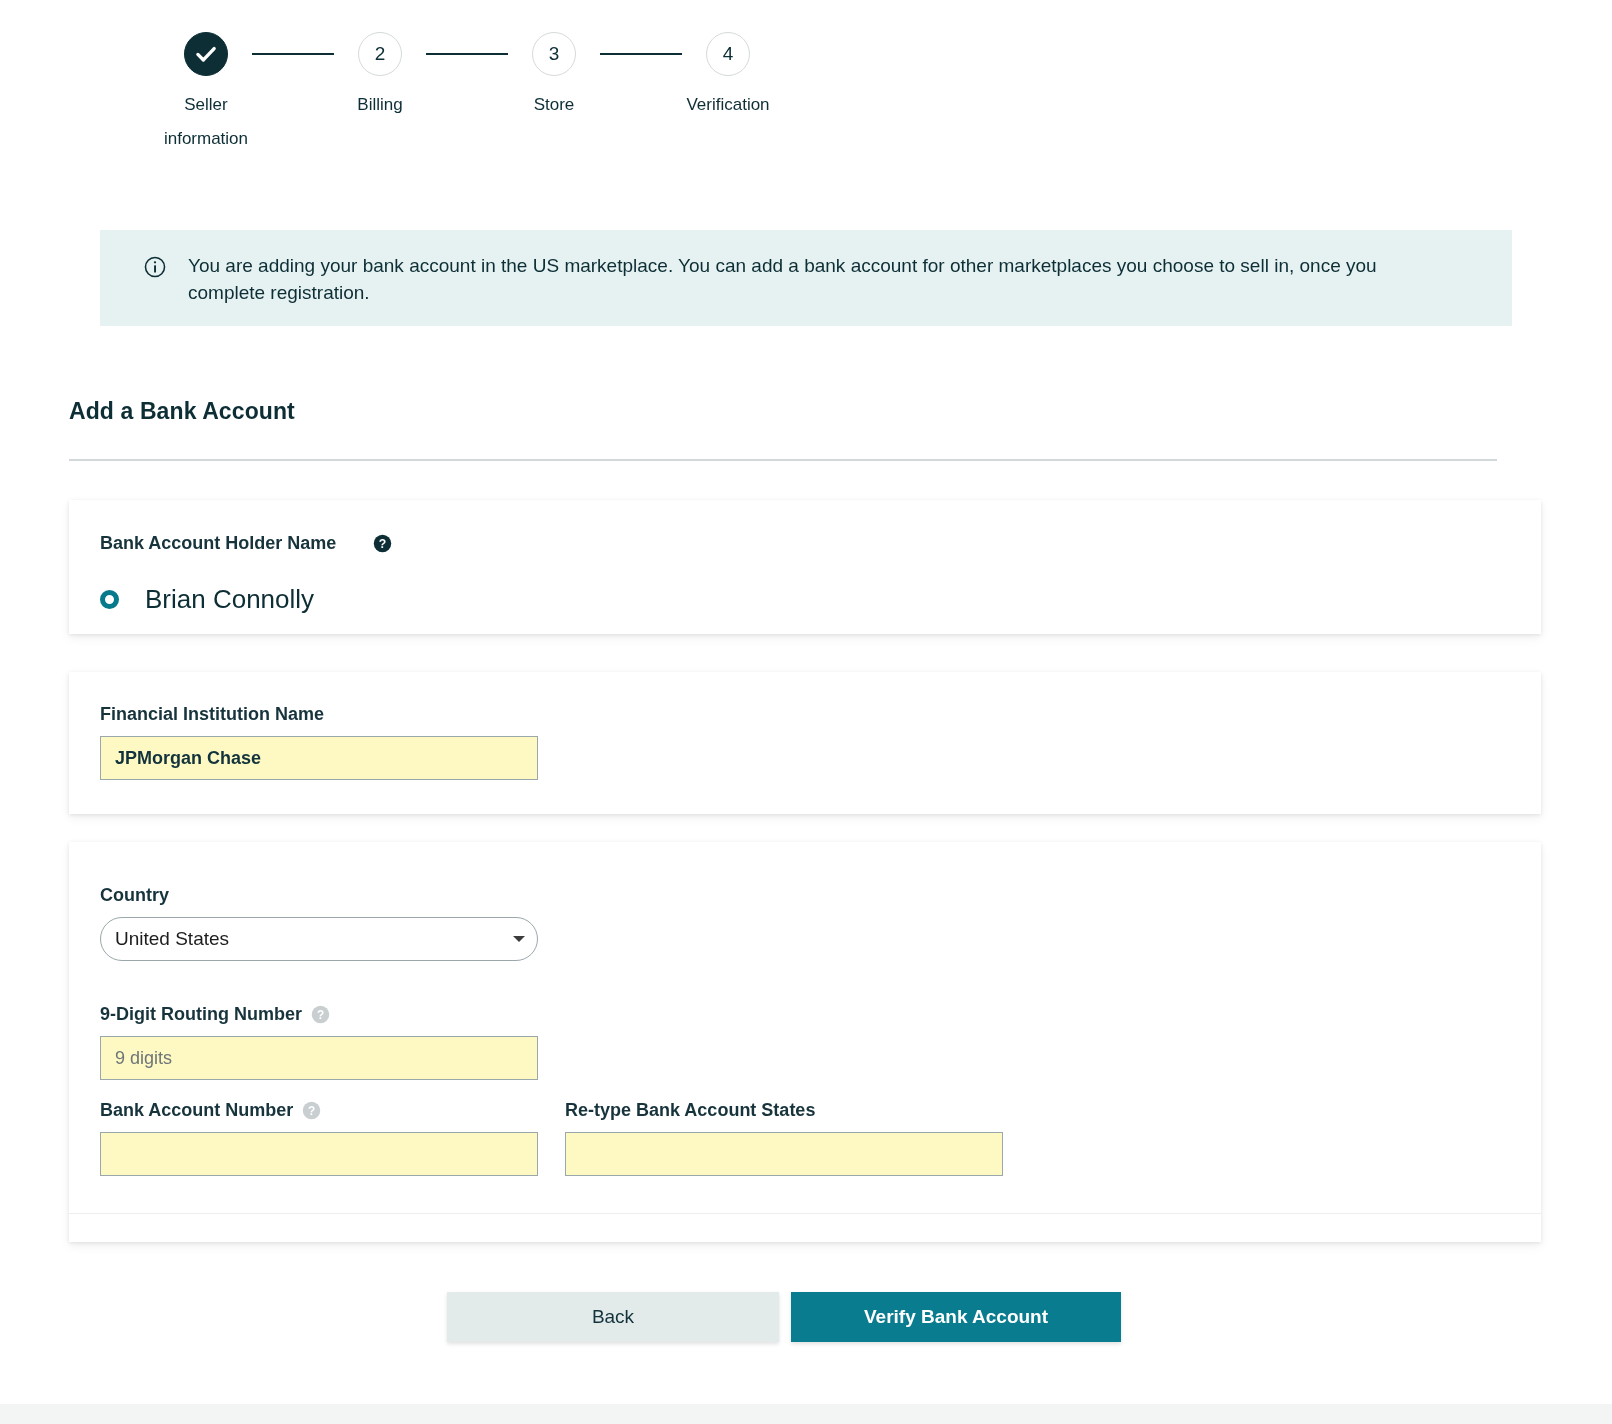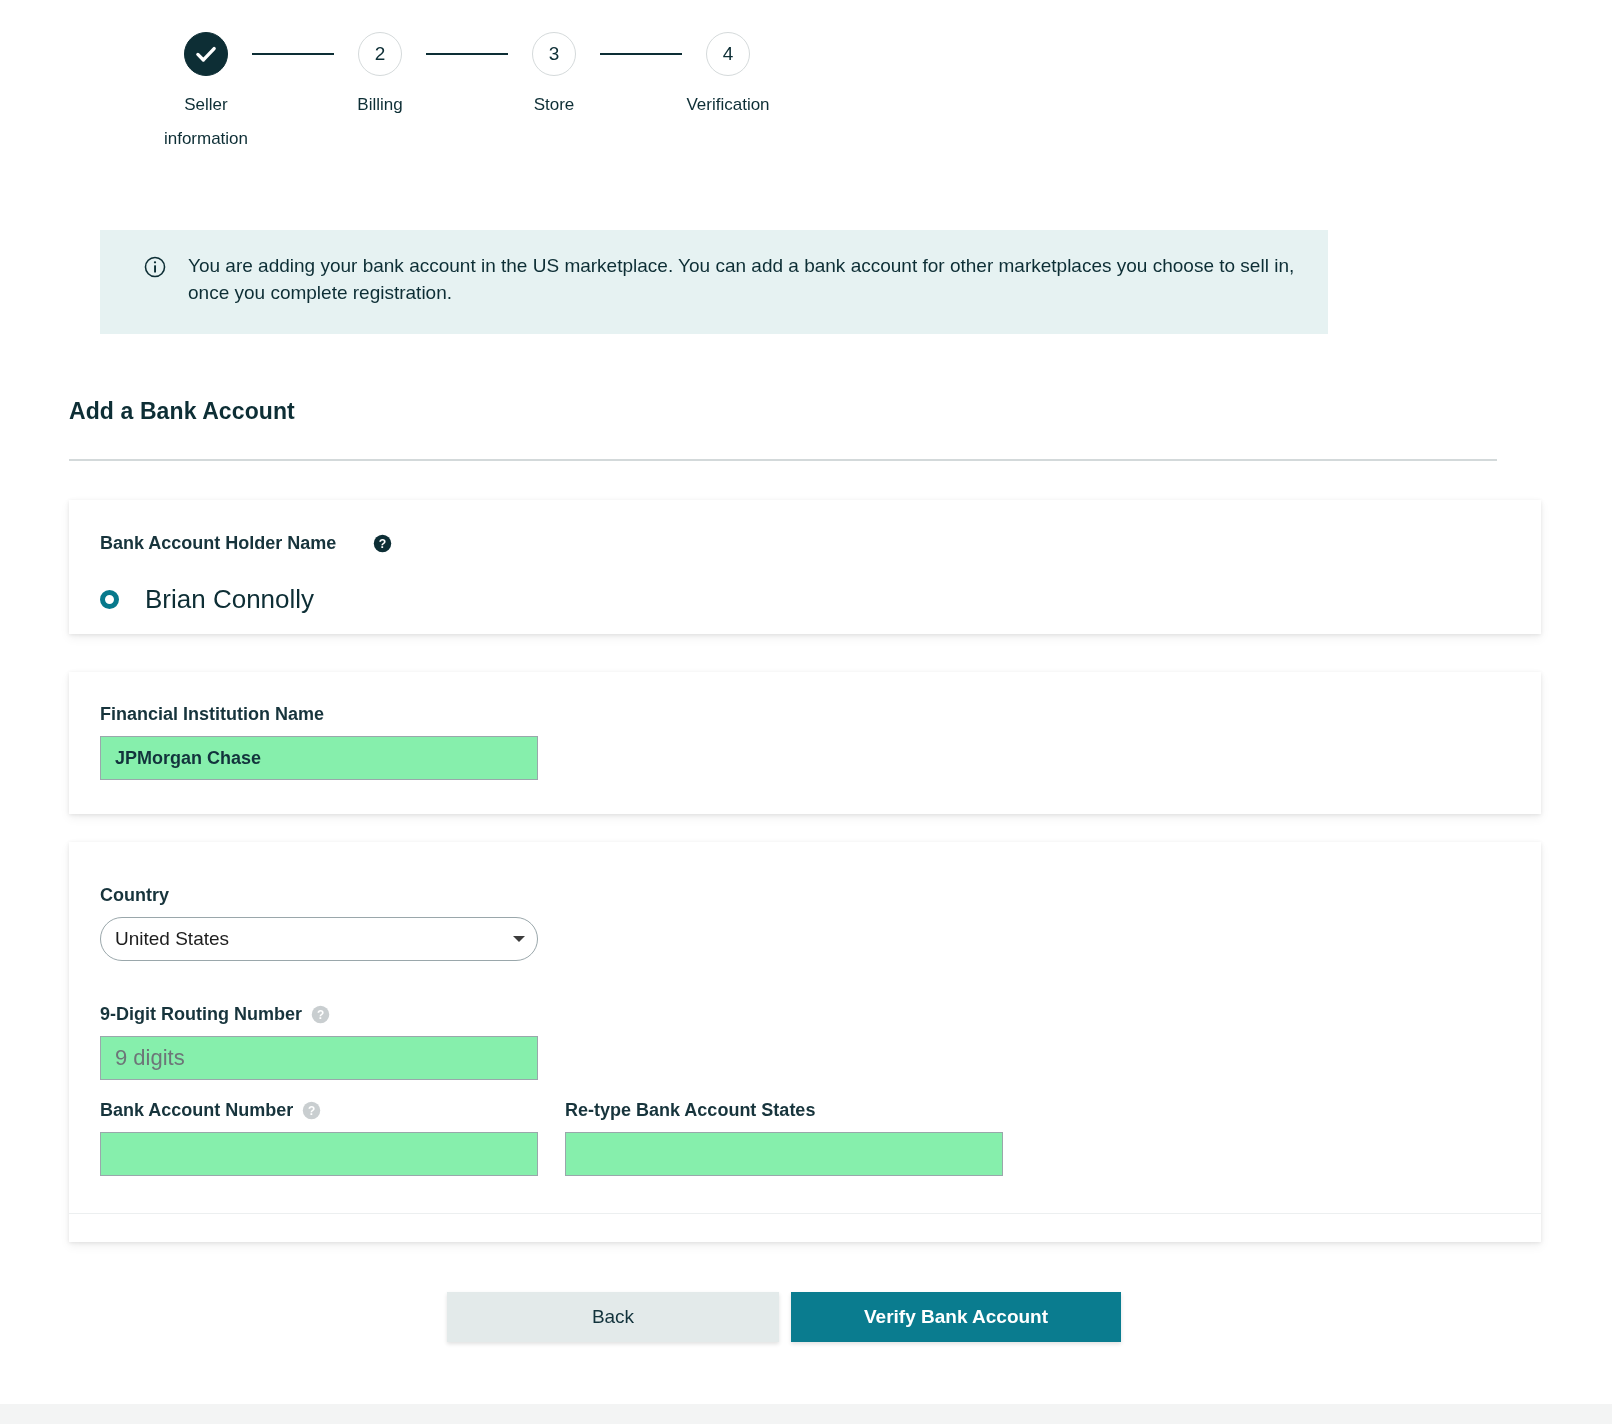--- a/index.html
+++ b/index.html
@@ -58,23 +58,23 @@
     width: 82px;
     height: 2px;
     background: #0d2e35;
     margin-top: 21px;
   }
 
   
   .info-banner {
     position: absolute;
     left: 100px; top: 230px;
-    width: 1228px;
+    width: 1412px;
     background: #e6f2f2;
-    padding: 22px 28px 28px 44px;
+    padding: 22px 28px 20px 44px;
     display: flex;
     align-items: flex-start;
   }
   .info-icon {
     flex: 0 0 auto;
     width: 22px; height: 22px;
     margin-right: 22px;
     margin-top: 4px;
   }
   .info-text {
@@ -138,29 +138,29 @@
   }
   .radio-label {
     margin-left: 26px;
     font-size: 26px;
     color: #0d2e35;
   }
 
   
   .text-input {
     border: 1px solid #9aa7ab;
-    background: #86efac;
+    background: #fef9c3;
     height: 44px;
     display: flex;
     align-items: center;
     padding: 0 14px;
     font-size: 18px;
   }
   .text-input .val { font-weight: bold; color: #12333c; }
-  .text-input .ph { color: #6d7578; font-weight: 400; font-size: 22px; }
+  .text-input .ph { color: #6d7578; font-weight: 400; font-size: 18px; }
 
   .select-input {
     border: 1px solid #9aa7ab;
     background: #ffffff;
     height: 44px;
     display: flex;
     align-items: center;
     justify-content: space-between;
     padding: 0 12px 0 14px;
     font-size: 19px;

